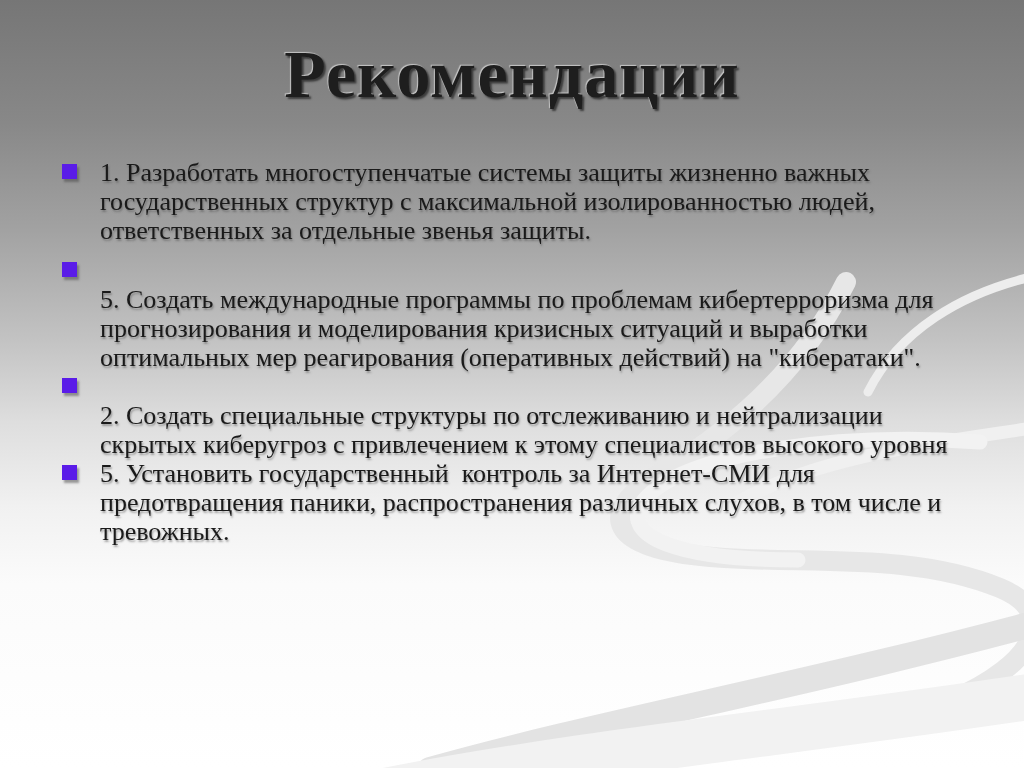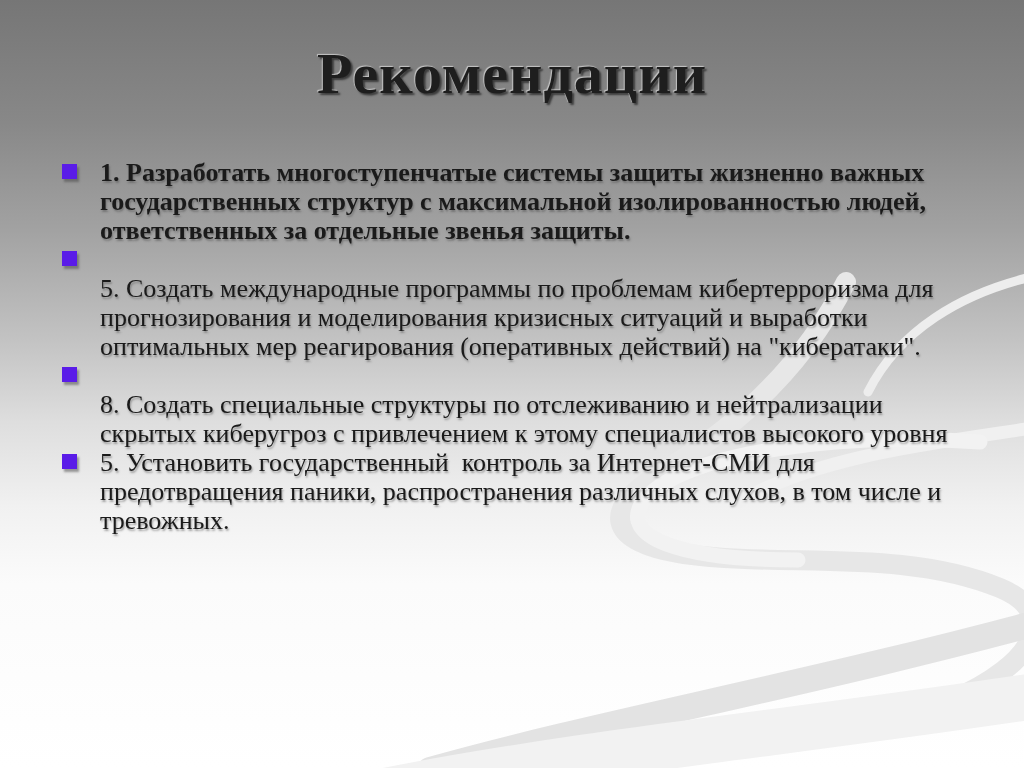--- a/index.html
+++ b/index.html
@@ -6,27 +6,27 @@
   .slide{
     position:relative;width:1024px;height:768px;overflow:hidden;
     background:linear-gradient(to bottom,
       #767676 0%, #888888 16%, #a2a2a2 30%, #c2c2c2 44%,
       #dedede 55%, #f1f1f1 66%, #fbfbfb 76%, #ffffff 100%);
     font-family:"Liberation Serif", serif;
   }
   .swirls{position:absolute;left:0;top:0;width:100%;height:100%;pointer-events:none;}
   .title{
     position:absolute;top:42px;left:0;width:100%;margin:0;
-    text-align:center;font-size:58px;line-height:64px;font-weight:bold;
+    text-align:center;font-size:68px;line-height:64px;font-weight:bold;
     color:#1e1e1e;letter-spacing:1px;
     text-shadow:-1px -1px 1px rgba(255,255,255,0.55), 2px 2px 2px rgba(0,0,0,0.55);
   }
   .list{position:absolute;top:158px;left:60px;width:928px;}
   .item{display:flex;align-items:flex-start;}
-  .item.m1{font-weight:bold;}
+  .item.m1{margin-bottom:11px;}
   .marker{
     flex:0 0 auto;width:15px;height:15px;margin:6px 23px 0 2px;
     background:#5a1ce8;
     box-shadow:2px 3px 2px rgba(70,70,70,0.5);
   }
   .txt{
     font-size:26px;line-height:29px;color:#1a1a1a;
     max-width:882px;white-space:pre-wrap;
     text-shadow:1px 2px 2px rgba(80,80,80,0.5);
   }
@@ -59,21 +59,21 @@
     </div>
 
 
     <div class="item">
       <span class="marker"></span>
       <div class="txt lead">5. Создать международные программы по проблемам кибертерроризма для прогнозирования и моделирования кризисных ситуаций и выработки оптимальных мер реагирования (оперативных действий) на "кибератаки".</div>
     </div>
 
     <div class="item">
       <span class="marker"></span>
-      <div class="txt lead">8. Создать специальные структуры по отслеживанию и нейтрализации скрытых киберугроз с привлечением к этому специалистов высокого уровня</div>
+      <div class="txt lead">2. Создать специальные структуры по отслеживанию и нейтрализации скрытых киберугроз с привлечением к этому специалистов высокого уровня</div>
     </div>
 
     <div class="item">
       <span class="marker"></span>
       <div class="txt">5. Установить государственный  контроль за Интернет-СМИ для предотвращения паники, распространения различных слухов, в том числе и тревожных.</div>
     </div>
 
   </div>
 </div>
 

